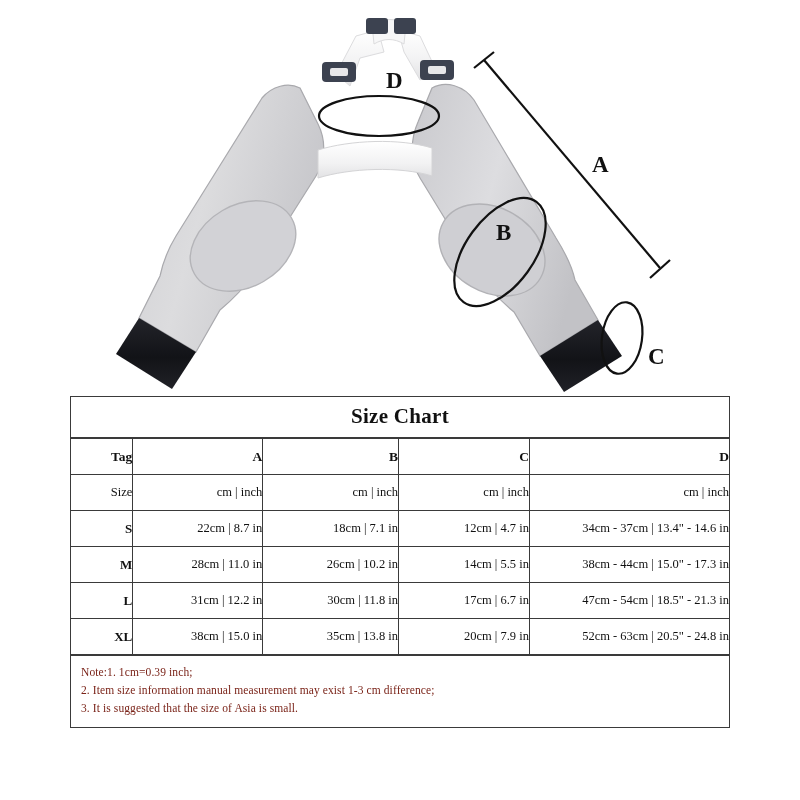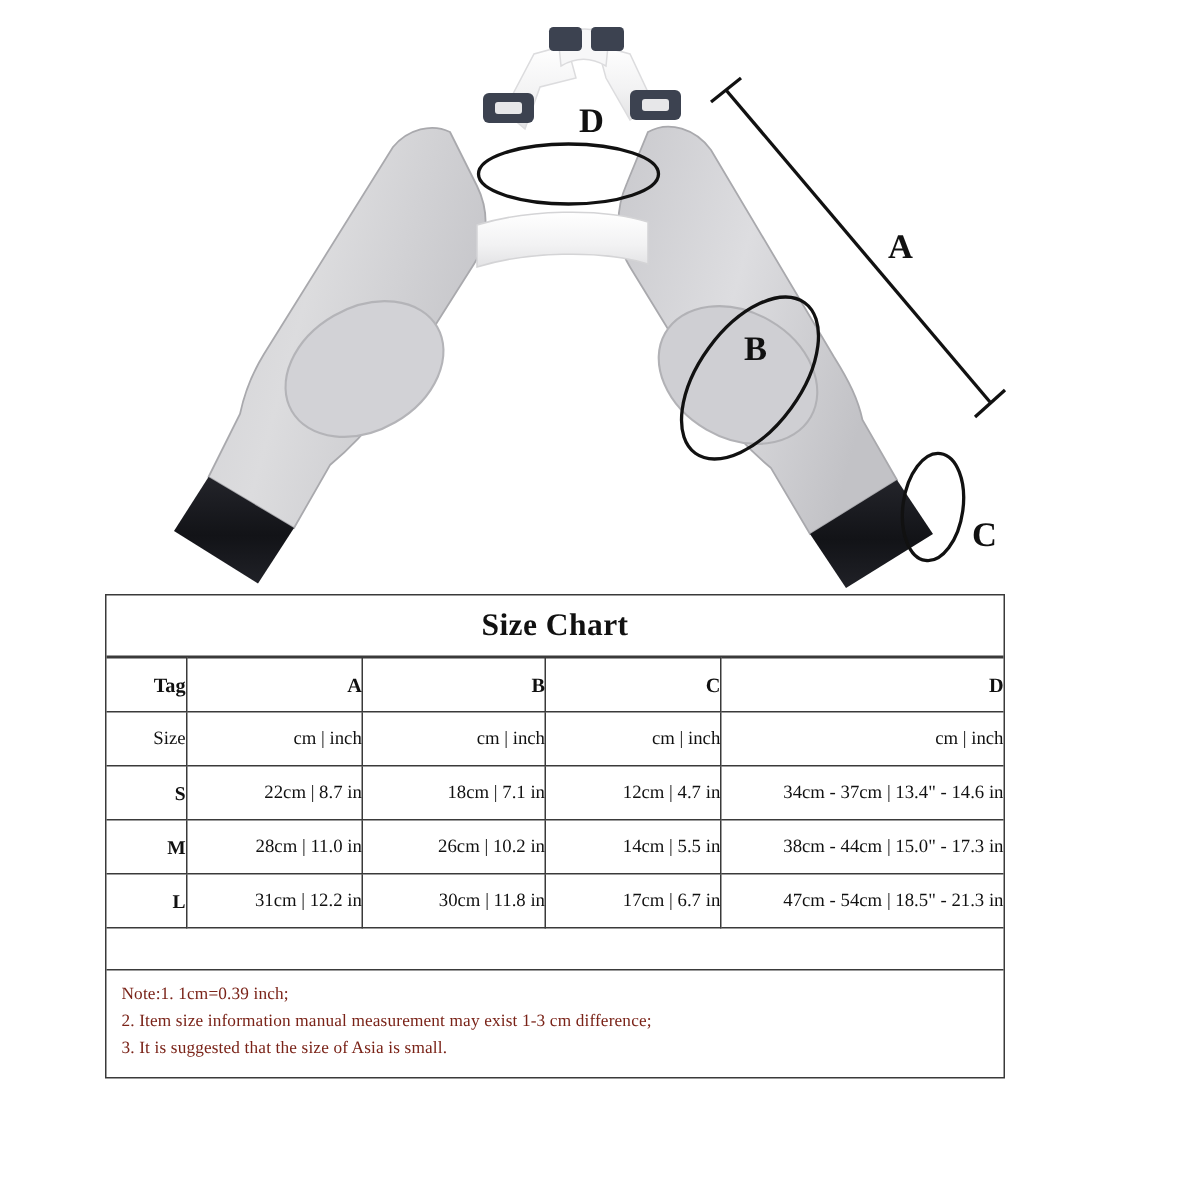--- a/index.html
+++ b/index.html
@@ -37,21 +37,21 @@
     font-weight: bold;
     font-size: 23px;
     color: #111;
   }
 
   
   #chart-wrap {
     position: absolute;
     left: 70px;
     top: 396px;
-    width: 600px;
+    width: 660px;
     border: 1px solid #3a3a3a;
     background: #fff;
     box-sizing: border-box;
   }
 
   #chart-title {
     text-align: center;
     font-size: 21px;
     font-weight: bold;
     font-family: "Liberation Serif", serif;
@@ -106,21 +106,20 @@
   .col-b { width: 136px; }
   .col-c { width: 131px; }
   .col-d { width: 200px; }
 
   #notes {
     border-top: 1px solid #3a3a3a;
     padding: 7px 0 10px 10px;
     font-family: "Liberation Serif", serif;
     font-size: 11.5px;
     color: #7a2318;
-    margin-top: 27px;
   }
   #notes div {
     padding: 3px 0;
     letter-spacing: .1px;
   }
 </style>
 </head>
 <body>
 
 <div id="page">
@@ -238,20 +237,27 @@
         <td>14cm | 5.5 in</td>
         <td class="no-right">38cm - 44cm | 15.0" - 17.3 in</td>
       </tr>
       <tr>
         <td class="rowlabel no-left">L</td>
         <td>31cm | 12.2 in</td>
         <td>30cm | 11.8 in</td>
         <td>17cm | 6.7 in</td>
         <td class="no-right">47cm - 54cm | 18.5" - 21.3 in</td>
       </tr>
+      <tr>
+        <td class="rowlabel no-left">XL</td>
+        <td>38cm | 15.0 in</td>
+        <td>35cm | 13.8 in</td>
+        <td>20cm | 7.9 in</td>
+        <td class="no-right">52cm - 63cm | 20.5" - 24.8 in</td>
+      </tr>
     </tbody>
       </table>
 
     <div id="notes">
       <div>Note:1.      1cm=0.39 inch;</div>
       <div>2.  Item size information manual measurement may exist 1-3 cm difference;</div>
       <div>3.  It is suggested that the size of Asia is small.</div>
     </div>
   </div>
 

